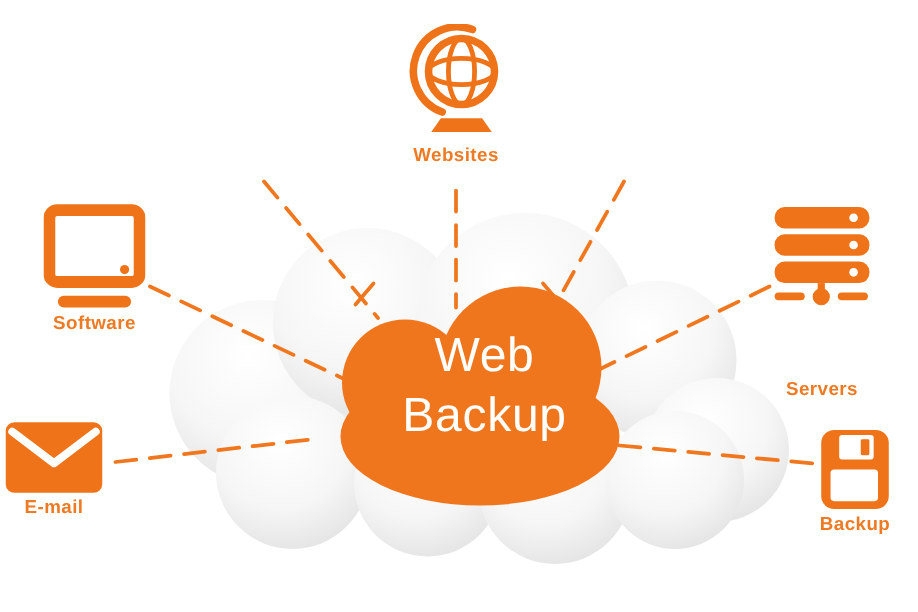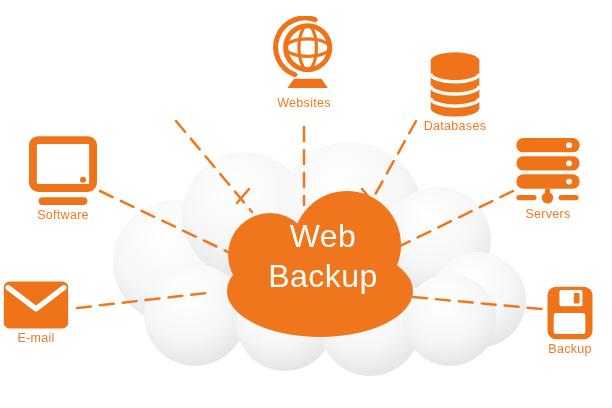--- a/index.html
+++ b/index.html
@@ -3,28 +3,28 @@
 <meta charset="utf-8">
 <style>
   html,body{margin:0;padding:0;background:#fff;}
   .stage{
     position:relative;width:612px;height:408px;background:#ffffff;
     overflow:hidden;font-family:"Liberation Sans",sans-serif;
   }
   .layer{position:absolute;left:0;top:0;}
   .node{position:absolute;display:flex;flex-direction:column;align-items:center;}
   .node .label{
-    margin-top:2px;font-size:12.5px;font-weight:normal;color:#ee7a23;
+    margin-top:2px;font-size:12.5px;font-weight:bold;color:#ee7a23;
     letter-spacing:.3px;white-space:nowrap;text-align:center;
   }
   #node-software{left:24px;top:136px;width:78px;align-items:center;}
   #node-files{left:116px;top:54px;width:66px;}
   #node-websites{left:270px;top:16px;width:68px;}
   #node-databases{left:423px;top:51px;width:64px;}
-  #node-servers{left:515px;top:138px;width:66px;}
+  #node-servers{left:515px;top:138px;width:66px;gap:45px;}
   #node-backup{left:546px;top:286px;width:48px;}
   #node-email{left:1px;top:281px;width:70px;}
   #node-files svg{margin-left:10px;}
   .center-cloud{position:absolute;left:225px;top:190px;width:196px;height:148px;}
   .center-cloud .cloud-text{
     position:absolute;left:0;top:26px;width:100%;
     display:flex;flex-direction:column;align-items:center;
     color:#ffffff;font-size:32px;line-height:40px;letter-spacing:.5px;
   }
 </style>
@@ -95,35 +95,20 @@
         <circle cx="40" cy="32" r="24" stroke-width="5.5"></circle>
         <ellipse cx="40" cy="32" rx="24" ry="9.5" stroke-width="3.5"></ellipse>
         <ellipse cx="40" cy="32" rx="9.5" ry="24" stroke-width="3.5"></ellipse>
         <path d="M 48 1.5 A 31.5 31.5 0 1 0 26 61.5" stroke-width="5.5" stroke-linecap="round"></path>
       </g>
       <polygon points="25,66 55,66 62,76 18,76" fill="#ef7419"></polygon>
     </svg>
     <div class="label">Websites</div>
   </div>
 
-  <div class="node" id="node-databases">
-    <svg width="58" height="66" viewBox="0 0 60 76">
-      <g fill="#ef7419">
-        <ellipse cx="30" cy="11" rx="28" ry="9.5"></ellipse>
-        <rect x="2" y="11" width="56" height="55"></rect>
-        <ellipse cx="30" cy="66" rx="28" ry="9.5"></ellipse>
-      </g>
-      <g stroke="#fff" stroke-width="4" fill="none">
-        <path d="M2 26 a28 9.5 0 0 0 56 0"></path>
-        <path d="M2 40 a28 9.5 0 0 0 56 0"></path>
-        <path d="M2 54 a28 9.5 0 0 0 56 0"></path>
-      </g>
-    </svg>
-    <div class="label">Databases</div>
-  </div>
 
   <div class="node" id="node-servers">
     <svg width="64" height="67" viewBox="0 0 66 70">
       <g fill="#ef7419">
         <rect x="0" y="0" width="66" height="15" rx="7"></rect>
         <rect x="0" y="19" width="66" height="15" rx="7"></rect>
         <rect x="0" y="38" width="66" height="15" rx="7"></rect>
         <rect x="30" y="53" width="5" height="9"></rect>
         <circle cx="32.5" cy="62.5" r="6"></circle>
         <rect x="0" y="59.5" width="21" height="5.5" rx="2.75"></rect>

